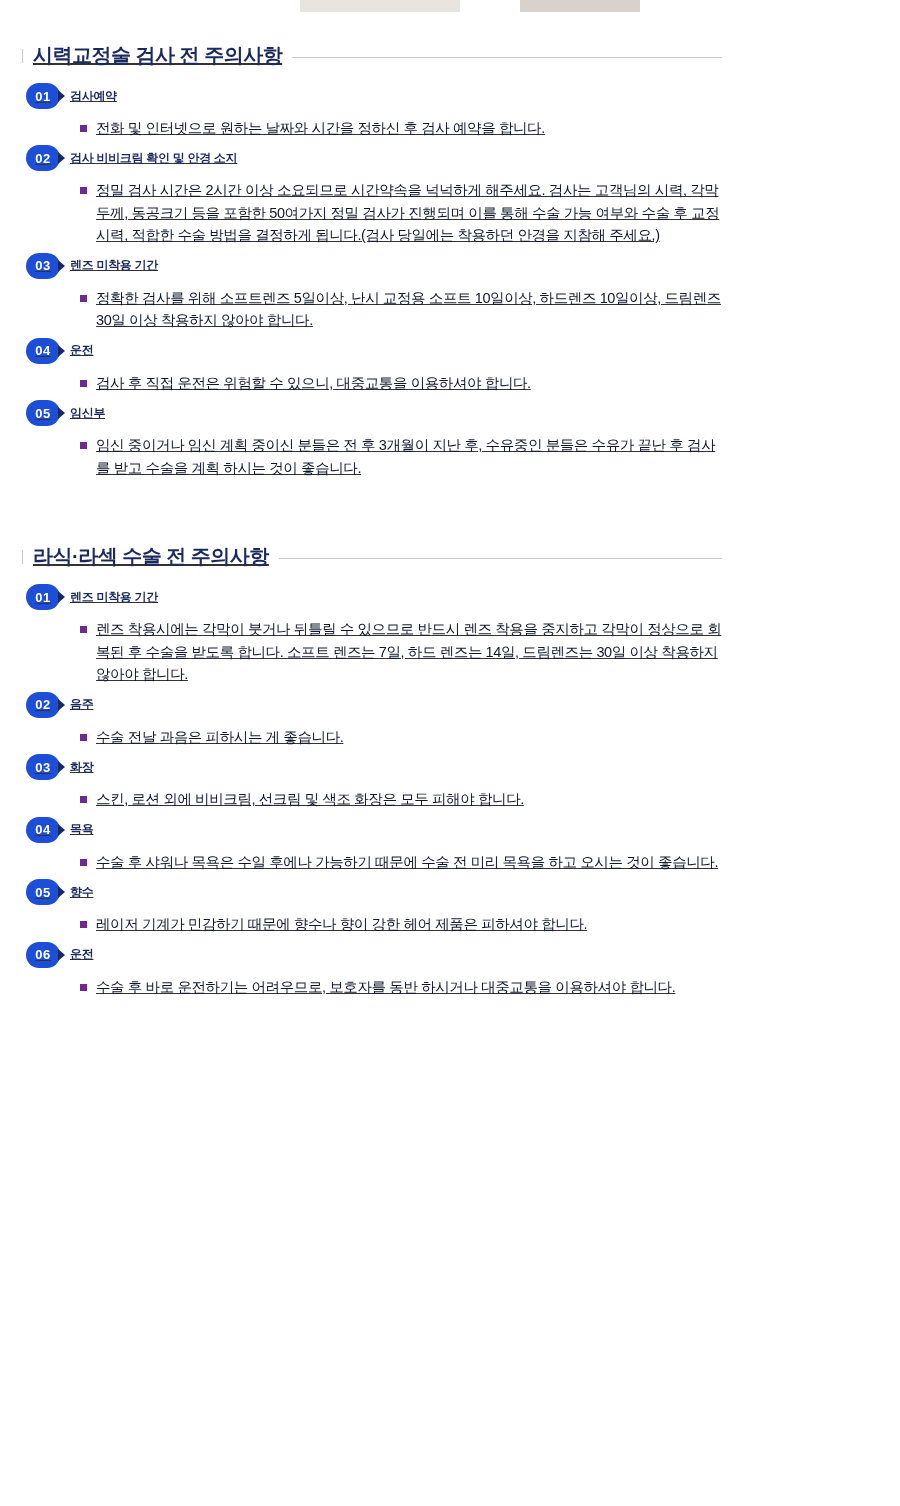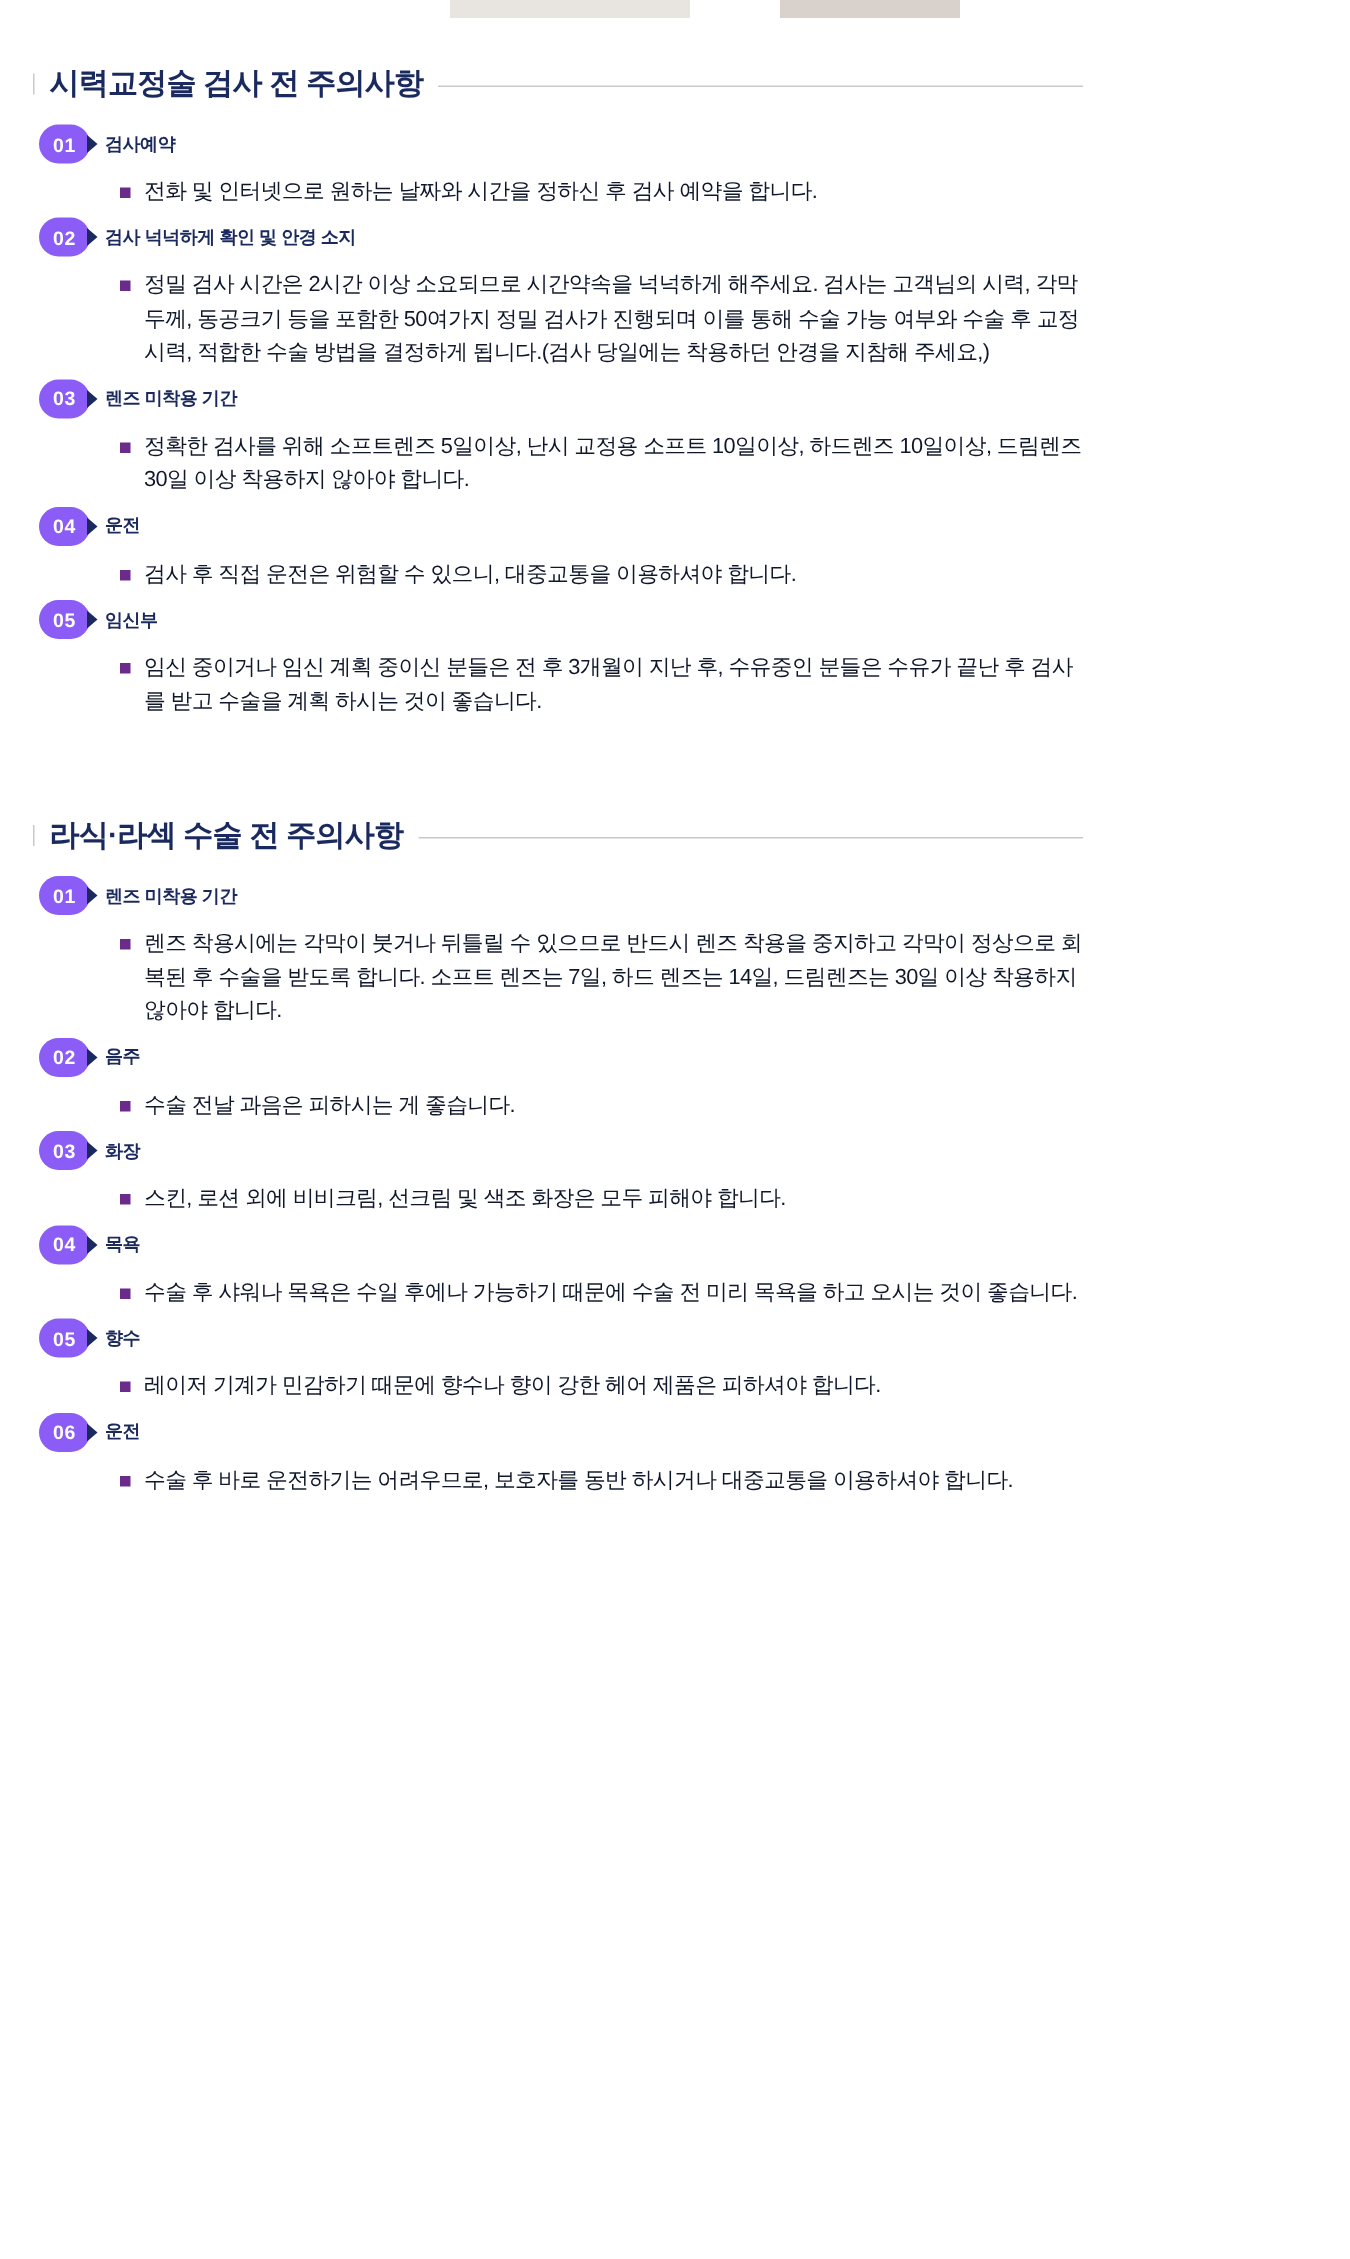--- a/index.html
+++ b/index.html
@@ -11,20 +11,21 @@
   body {
     width: 900px;
     min-height: 1506px;
     font-family: "Liberation Sans", "DejaVu Sans", sans-serif;
     color: #333333;
     position: relative;
   }
   .page {
     width: 740px;
     padding: 0 18px 20px 18px;
+    text-decoration: underline;
   }
 
   
   .top-strip {
     height: 12px;
     width: 100%;
     display: flex;
     gap: 0;
   }
   .top-strip .seg { height: 12px; }
@@ -65,21 +66,21 @@
   .item-head {
     display: flex;
     align-items: center;
     gap: 10px;
     padding-left: 8px;
   }
   .badge {
     position: relative;
     width: 34px;
     height: 26px;
-    background: #8b5cf6;
+    background: #1d4ed8;
     border-radius: 13px;
     color: #ffffff;
     font-size: 13px;
     font-weight: bold;
     display: flex;
     align-items: center;
     justify-content: center;
     flex: 0 0 auto;
     letter-spacing: 0.5px;
   }
@@ -152,21 +153,21 @@
               <div class="badge">01</div>
               <div class="item-title">검사예약</div>
             </div>
             <ul class="bullets">
               <li>전화 및 인터넷으로 원하는 날짜와 시간을 정하신 후 검사 예약을 합니다.</li>
             </ul>
           </div>
           <div class="item">
             <div class="item-head">
               <div class="badge">02</div>
-              <div class="item-title">검사 넉넉하게 확인 및 안경 소지</div>
+              <div class="item-title">검사 비비크림 확인 및 안경 소지</div>
             </div>
             <ul class="bullets">
               <li>정밀 검사 시간은 2시간 이상 소요되므로 시간약속을 넉넉하게 해주세요. 검사는 고객님의 시력, 각막두께, 동공크기 등을 포함한 50여가지 정밀 검사가 진행되며 이를 통해 수술 가능 여부와 수술 후 교정시력, 적합한 수술 방법을 결정하게 됩니다.(검사 당일에는 착용하던 안경을 지참해 주세요,)</li>
             </ul>
           </div>
           <div class="item">
             <div class="item-head">
               <div class="badge">03</div>
               <div class="item-title">렌즈 미착용 기간</div>
             </div>

